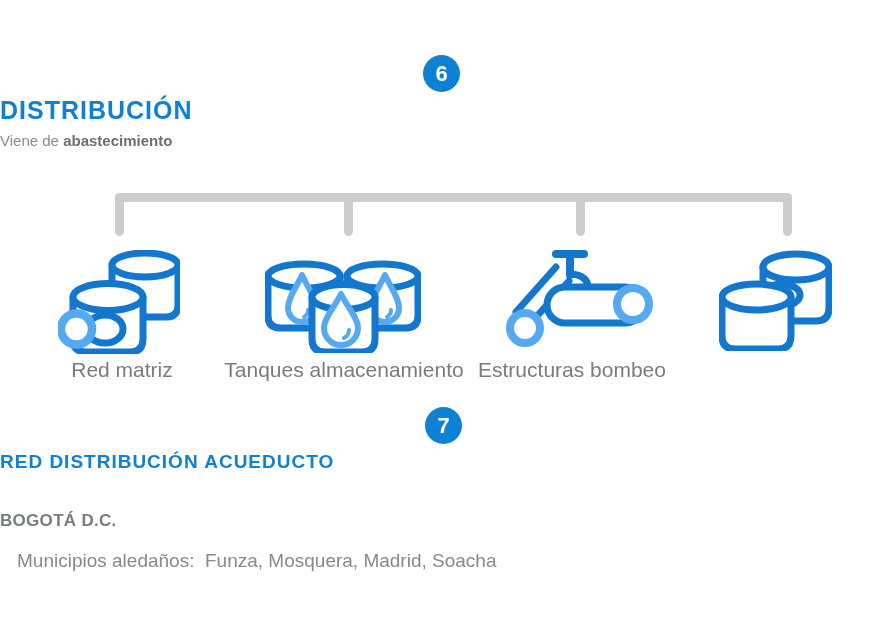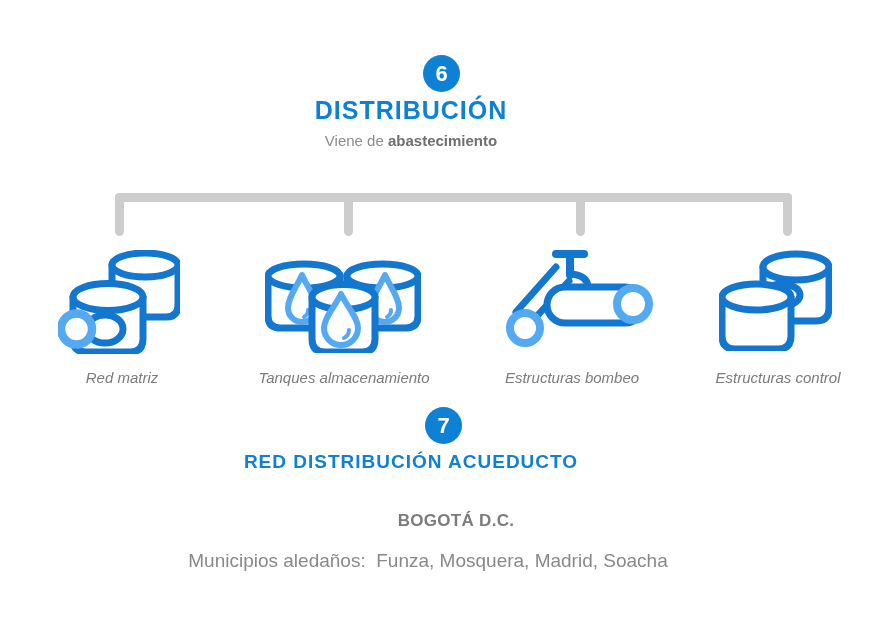--- a/index.html
+++ b/index.html
@@ -12,42 +12,42 @@
     --label-gray:#7A7B7D;
     --city-gray:#7B7C7E;
     --municipios-gray:#88898B;
   }
   html,body{margin:0;padding:0;background:#fff;}
   .canvas{
     position:relative;width:890px;height:617px;background:#fff;overflow:hidden;
     font-family:"Liberation Sans","DejaVu Sans",sans-serif;
   }
   .abs{position:absolute;}
-  .centered{left:0;width:822px;text-align:center;}
+  .centered{left:0;width:822px;text-align:left;}
   .step-badge{
     width:37px;height:37px;border-radius:50%;
     background:var(--primary-blue);color:#fff;
     display:flex;align-items:center;justify-content:center;
     font-size:22px;font-weight:bold;
   }
   .section-title{
     color:var(--primary-blue);font-weight:bold;letter-spacing:1px;margin:0;
   }
   .title-6{top:96px;font-size:25px;}
   .title-7{top:451px;font-size:19px;}
   .subtitle{top:132px;font-size:15px;color:var(--subtitle-gray);margin:0;}
   .subtitle b{color:var(--subtitle-bold-gray);}
   .bar{background:var(--connector-gray);border-radius:5px;}
   .hbar{left:115px;top:193px;width:677px;height:9px;}
   .vbar{top:193px;width:9px;height:43px;}
   .branch-label{
-    top:369px;font-size:15px;color:var(--label-gray);
-    transform:translateX(-50%);white-space:nowrap;font-style:italic;
+    top:358px;font-size:21px;color:var(--label-gray);
+    transform:translateX(-50%);white-space:nowrap;
   }
-  .city{top:511px;font-size:17px;font-weight:bold;color:var(--city-gray);letter-spacing:0.3px;margin:0;padding-left:45px;}
+  .city{top:511px;font-size:17px;font-weight:bold;color:var(--city-gray);letter-spacing:0.3px;margin:0;}
   .municipios{top:533px;font-size:19px;color:var(--municipios-gray);margin:17px;white-space:pre-wrap;}
   .ic path,.ic ellipse,.ic rect,.ic circle,.ic line{
     fill:#fff;stroke:var(--icon-blue);stroke-width:7;
     stroke-linecap:round;stroke-linejoin:round;
   }
   .ic .lt{stroke:var(--icon-light-blue);}
   .ic .nf{fill:none;}
   .ic .w8{stroke-width:8;}
   .ic .w85{stroke-width:8.5;}
   .ic .w6{stroke-width:6;}
@@ -107,20 +107,19 @@
     <path d="M44,18 V59 Q44,72 57,72 H97 Q110,72 110,59 V18"></path>
     <ellipse cx="77" cy="18" rx="33" ry="13"></ellipse>
     <ellipse cx="63" cy="46" rx="18" ry="11"></ellipse>
     <path d="M3,48 V87 Q3,100 16,100 H59 Q72,100 72,87 V48"></path>
     <ellipse cx="37.5" cy="48" rx="34.5" ry="13"></ellipse>
   </svg>
 
   <div class="abs branch-label" style="left:122px;">Red matriz</div>
   <div class="abs branch-label" style="left:344px;">Tanques almacenamiento</div>
   <div class="abs branch-label" style="left:572px;">Estructuras bombeo</div>
-  <div class="abs branch-label" style="left:778px;">Estructuras control</div>
 
   <div class="abs step-badge" style="left:425px;top:407px;">7</div>
   <h2 class="abs centered section-title title-7">RED DISTRIBUCIÓN ACUEDUCTO</h2>
   <p class="abs centered city">BOGOTÁ D.C.</p>
   <p class="abs centered municipios">Municipios aledaños:  Funza, Mosquera, Madrid, Soacha</p>
 
 </div>
 
 </body></html>

